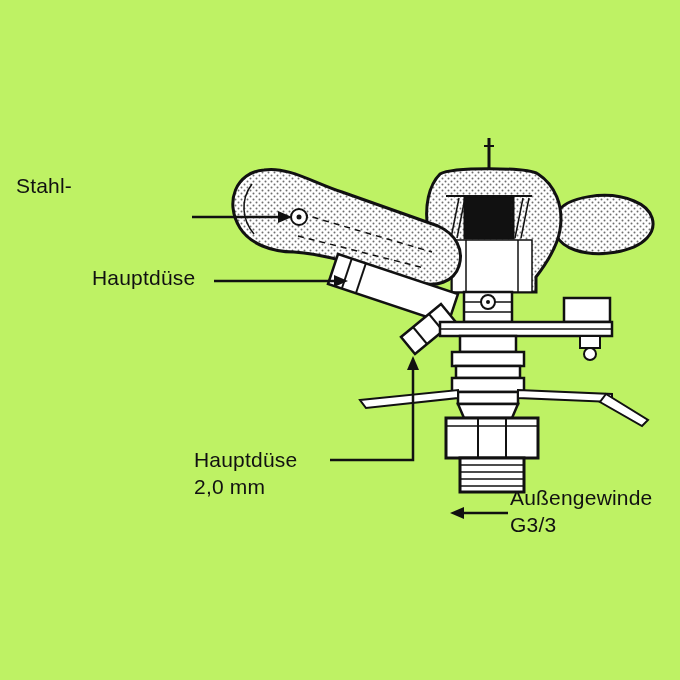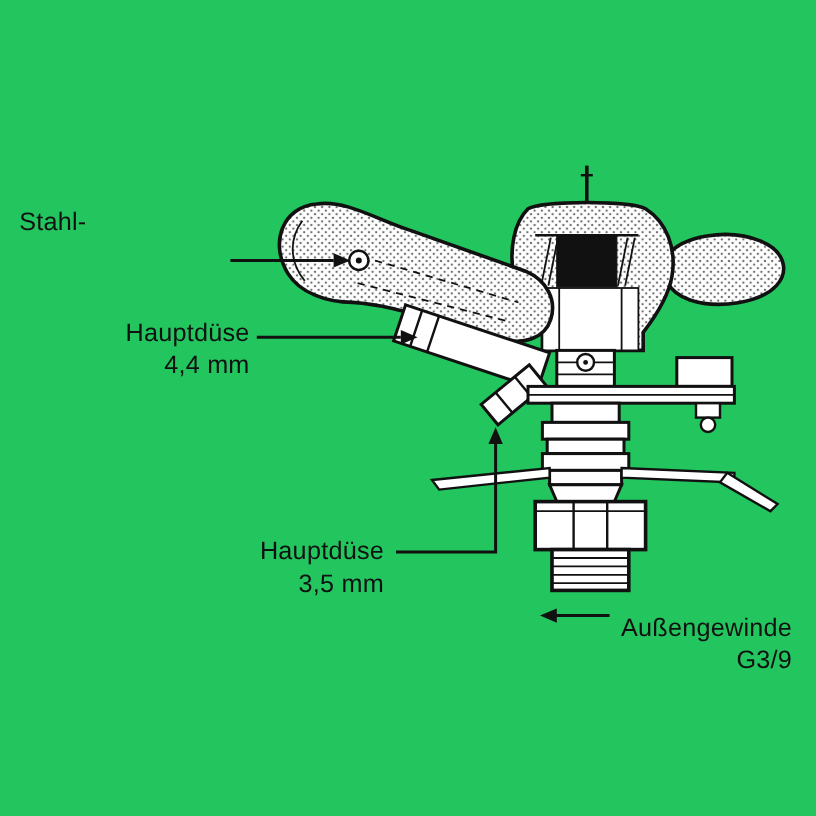--- a/index.html
+++ b/index.html
@@ -1,25 +1,25 @@
 <!DOCTYPE html>
 <html><head>
 <meta charset="utf-8">
 <style>
   html,body{margin:0;padding:0;background:#fff;}
   #stage{
-    position:relative;width:680px;height:680px;background:#22c55e;overflow:hidden;
+    position:relative;width:680px;height:680px;background:#bef264;overflow:hidden;
     font-family:"Liberation Sans", sans-serif;color:#111;
   }
   #drawing{position:absolute;left:0;top:0;}
   .callout{
     position:absolute;font-size:21px;line-height:27px;color:#111;
     letter-spacing:0.2px;white-space:nowrap;
   }
-  .callout.center{text-align:right;}
+  .callout.center{text-align:left;}
   .callout span{display:block;}
 </style>
 </head>
 <body>
 
 <div id="stage">
 
   <svg id="drawing" width="680" height="680" viewBox="0 0 680 680">
     <defs>
       <pattern id="stip" width="6" height="6" patternUnits="userSpaceOnUse">
@@ -141,26 +141,25 @@
       <polygon points="464,507 450,513 464,519" fill="#111"></polygon>
     </g>
   </svg>
 
   <div class="callout" style="left:16px;top:172px;">
     <span>Stahl-</span>
   </div>
 
   <div class="callout center" style="left:92px;top:264px;width:116px;">
     <span>Hauptdüse</span>
-    <span>4,4 mm</span>
   </div>
 
   <div class="callout center" style="left:194px;top:446px;width:126px;">
     <span>Hauptdüse</span>
-    <span>3,5 mm</span>
+    <span>2,0 mm</span>
   </div>
 
-  <div class="callout center" style="left:510px;top:510px;width:150px;">
+  <div class="callout center" style="left:510px;top:484px;width:150px;">
     <span>Außengewinde</span>
-    <span>G3/9</span>
+    <span>G3/3</span>
   </div>
 
 </div>
 
 </body></html>

